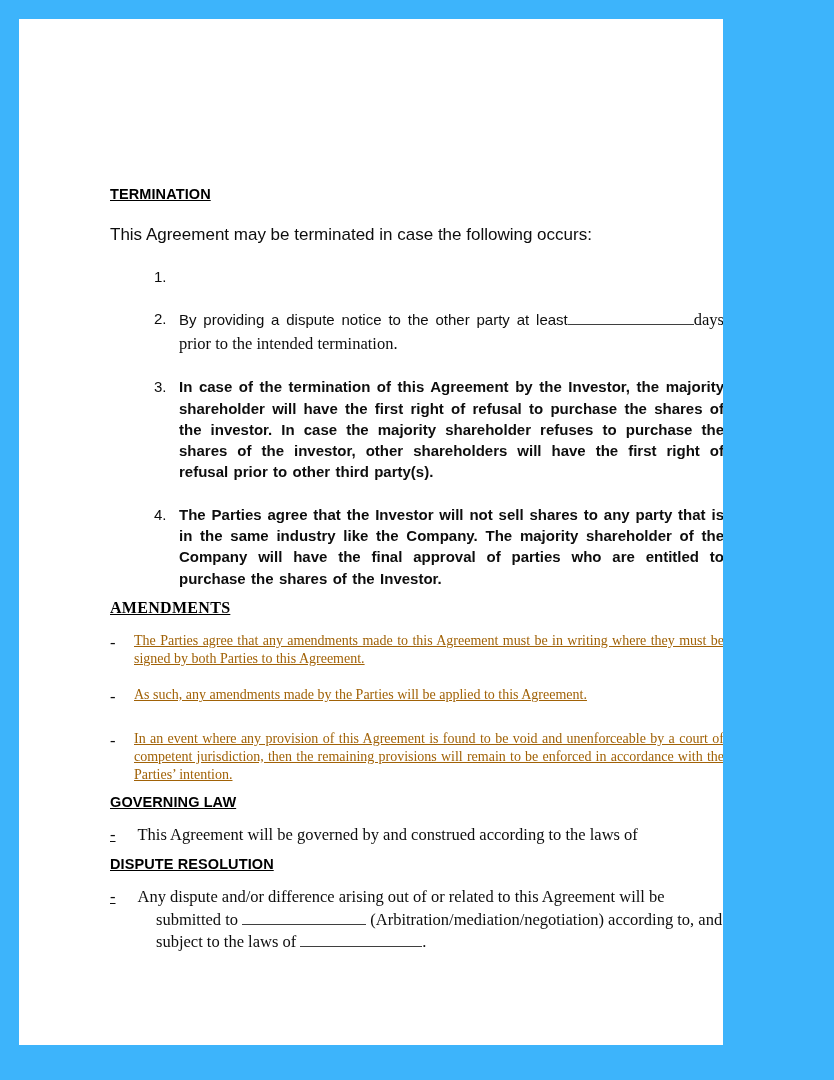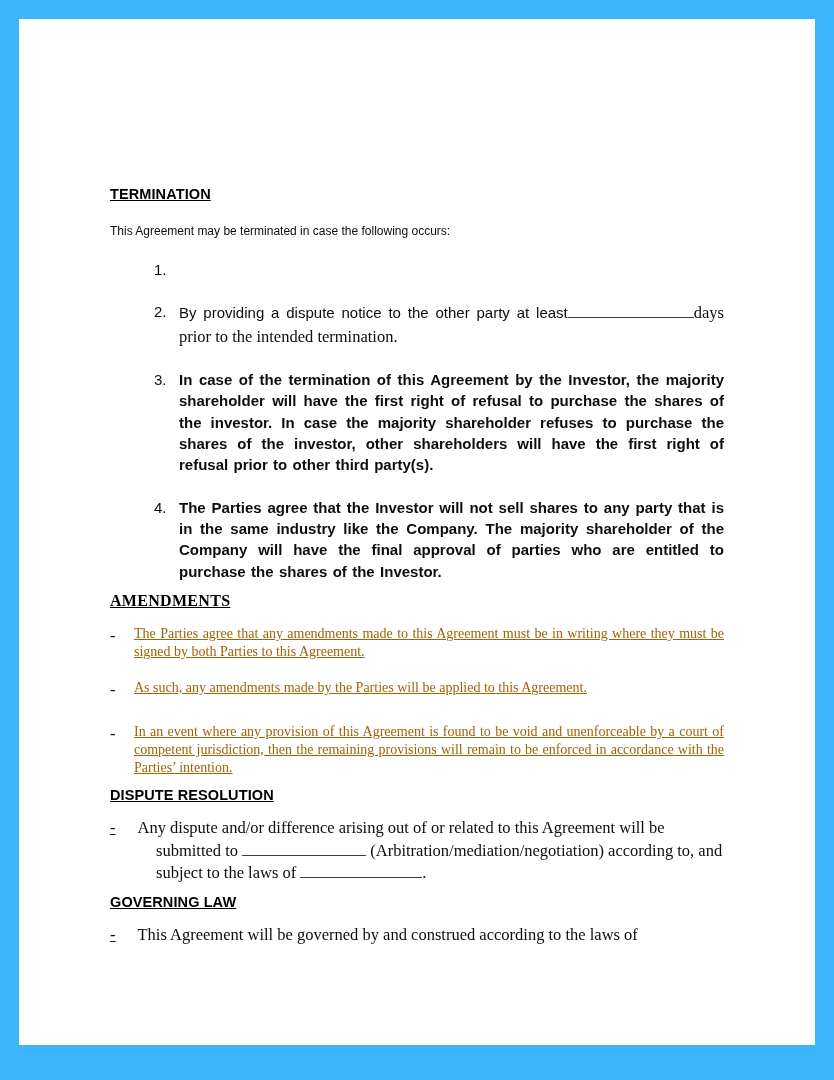--- a/index.html
+++ b/index.html
@@ -12,21 +12,21 @@
     background: #3db4fb;
     overflow: hidden;
     font-family: "Liberation Sans", sans-serif;
   }
 
   
   .page {
     position: absolute;
     left: 19px;
     top: 19px;
-    width: 796px;
+    width: 704px;
     height: 1026px;
     background: #ffffff;
     overflow: hidden;
   }
 
   .doc-body {
     position: absolute;
     left: 91px;
     top: 167px;
     width: 614px;
@@ -45,21 +45,21 @@
   }
   .heading.serif {
     font-family: "Liberation Serif", serif;
     font-size: 16px;
     letter-spacing: 0.3px;
   }
 
   
   .para-sans {
     font-family: "Liberation Sans", sans-serif;
-    font-size: 12px;
+    font-size: 17px;
     color: #0d0d0d;
     line-height: 1.42;
   }
 
   .intro {
     margin-top: 21px;
   }
 
   
   .num-list {
@@ -218,25 +218,25 @@
 
       <div class="dash-list">
         <div class="dash-item">
           <div class="dash-marker">-</div>
           <div class="dash-text">In an event where any provision of this Agreement is found to be void and unenforceable by a court of competent jurisdiction, then the remaining provisions will remain to be enforced in accordance with the Parties’ intention.</div>
         </div>
       </div>
     </div>
 
     <div class="sec-gap-lg">
+      <div class="heading sans">GOVERNING LAW</div>
+
+      <div class="hang-block"><span class="hang-dash">-</span><span class="hang-gap"></span><span>This Agreement will be governed by and construed according to the laws of</span> </div>
+    </div>
+
+    <div class="sec-gap-lg">
       <div class="heading sans">DISPUTE RESOLUTION</div>
 
       <div class="hang-block"><span class="hang-dash">-</span><span class="hang-gap"></span><span>Any dispute and/or difference arising out of or related to this Agreement will be submitted to</span> <span class="blank w-med"></span> <span>(Arbitration/mediation/negotiation) according to, and subject to the laws of</span> <span class="blank w-short"></span><span>.</span></div>
-    </div>
-
-    <div class="sec-gap-lg">
-      <div class="heading sans">GOVERNING LAW</div>
-
-      <div class="hang-block"><span class="hang-dash">-</span><span class="hang-gap"></span><span>This Agreement will be governed by and construed according to the laws of</span> </div>
     </div>
 
   </div>
 </div>
 
 </body></html>

